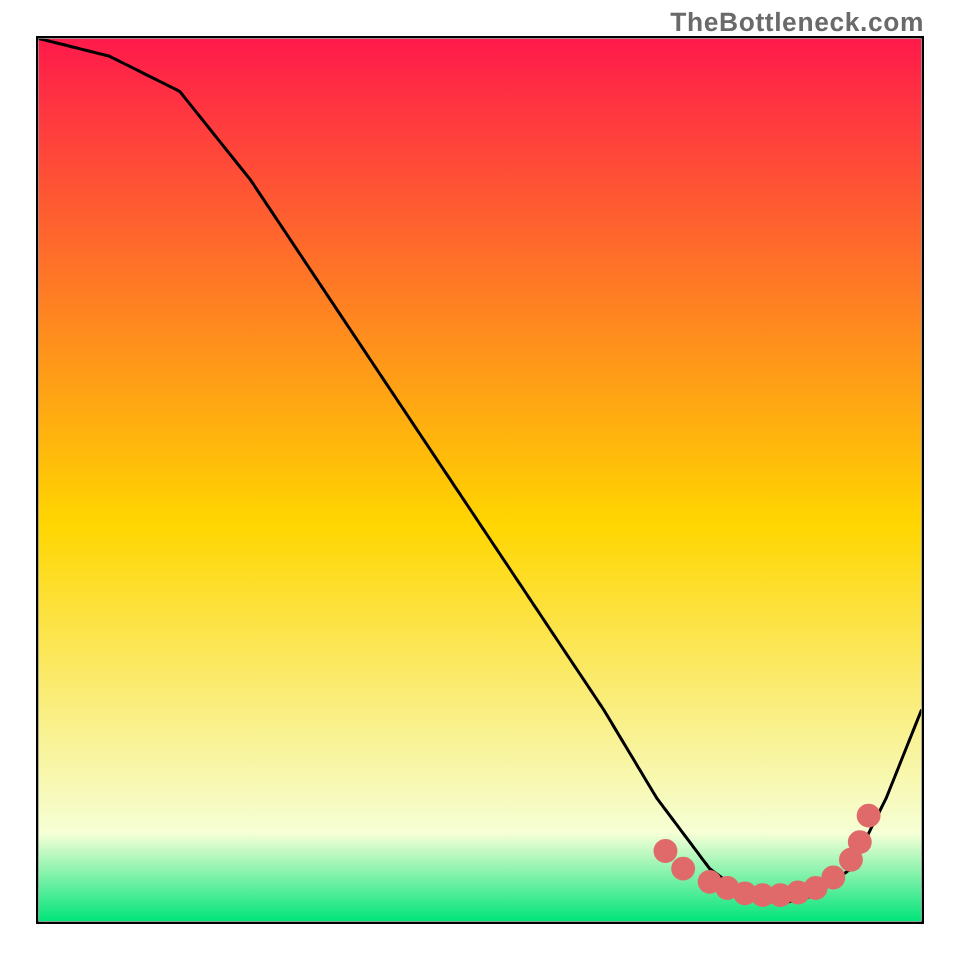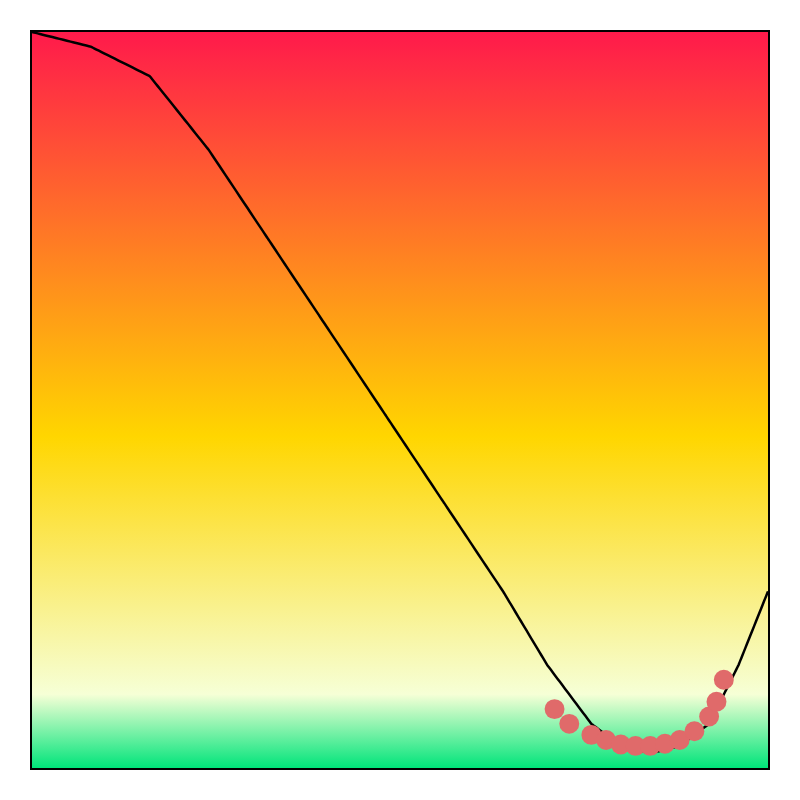--- a/index.html
+++ b/index.html
@@ -47,20 +47,21 @@
     font-weight: bold;
     color: #6a6a6a;
     letter-spacing: 0.5px;
   }
 </style>
 </head>
 <body>
 
 <div class="stage">
 
+  <div class="watermark">TheBottleneck.com</div>
 
   <div class="plot-area">
 
     <svg class="bg" viewBox="0 0 100 100" preserveAspectRatio="none">
       <defs>
         <linearGradient id="heat" x1="0" y1="0" x2="0" y2="1">
           <stop offset="0%" stop-color="#ff1a4b"></stop>
           <stop offset="55%" stop-color="#ffd600"></stop>
           <stop offset="90%" stop-color="#f6ffd6"></stop>
           <stop offset="100%" stop-color="#00e47a"></stop>

